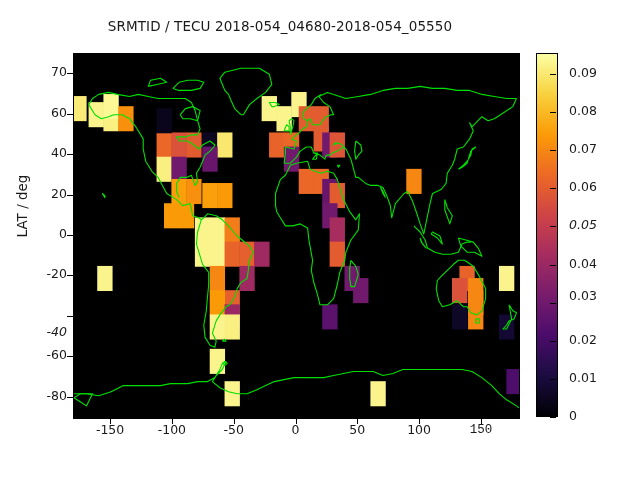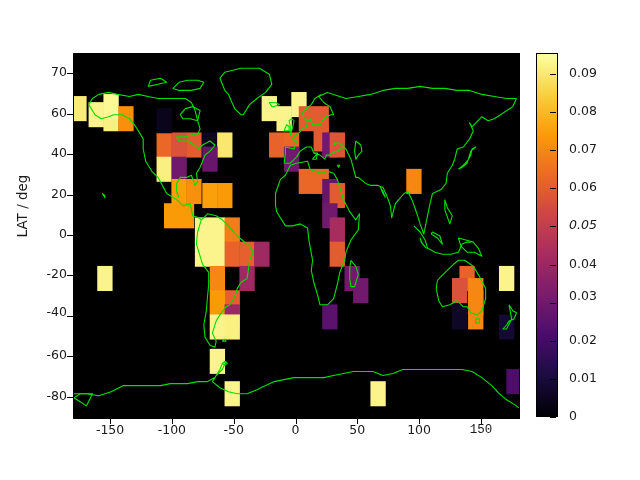--- a/index.html
+++ b/index.html
@@ -156,20 +156,21 @@
     font-size: 12.5px;
     color: #1a1a1a;
     line-height: 1;
   }
 </style>
 </head>
 <body>
 
 <div id="figure">
 
+  <div id="title">SRMTID / TECU 2018-054_04680-2018-054_05550</div>
 
   <div id="plot-frame">
     <svg id="map-canvas" viewBox="0 0 445 364" preserveAspectRatio="none">
       <rect x="0" y="0" width="445" height="364" fill="#000000"></rect>
       <g id="data-cells">
           <rect x="-2.72" y="42.06" width="15.33" height="25.08" fill="rgb(250,235,120)"></rect>
           <rect x="14.59" y="48.13" width="15.33" height="25.08" fill="rgb(251,244,140)"></rect>
           <rect x="29.42" y="52.17" width="15.33" height="25.08" fill="rgb(250,240,130)"></rect>
           <rect x="29.42" y="40.04" width="15.33" height="25.08" fill="rgb(251,248,149)"></rect>
           <rect x="44.25" y="52.17" width="15.33" height="25.08" fill="rgb(248,144,13)"></rect>
@@ -279,21 +280,21 @@
     </svg>
   </div>
 
   <div id="ytick-holder">
       <div class="ytick-label" style="top: 13.2222px;">70</div>
       <div class="ytick-label" style="top: 53.6667px;">60</div>
       <div class="ytick-label" style="top: 94.1111px;">40</div>
       <div class="ytick-label" style="top: 134.556px;">20</div>
       <div class="ytick-label" style="top: 175px;">0</div>
       <div class="ytick-label" style="top: 215.444px;">-20</div>
-      <div class="ytick-label" style="top: 253px;">-40</div>
+      <div class="ytick-label" style="top: 273px; font-style: italic;">-40</div>
       <div class="ytick-label" style="top: 296.333px;">-60</div>
       <div class="ytick-label" style="top: 336.778px;">-80</div>
     </div>
 
   <div id="xtick-holder">
       <div class="xtick-label" style="left: 37.0833px;">-150</div>
       <div class="xtick-label" style="left: 98.8889px;">-100</div>
       <div class="xtick-label" style="left: 160.694px;">-50</div>
       <div class="xtick-label" style="left: 222.5px;">0</div>
       <div class="xtick-label" style="left: 284.306px;">50</div>

